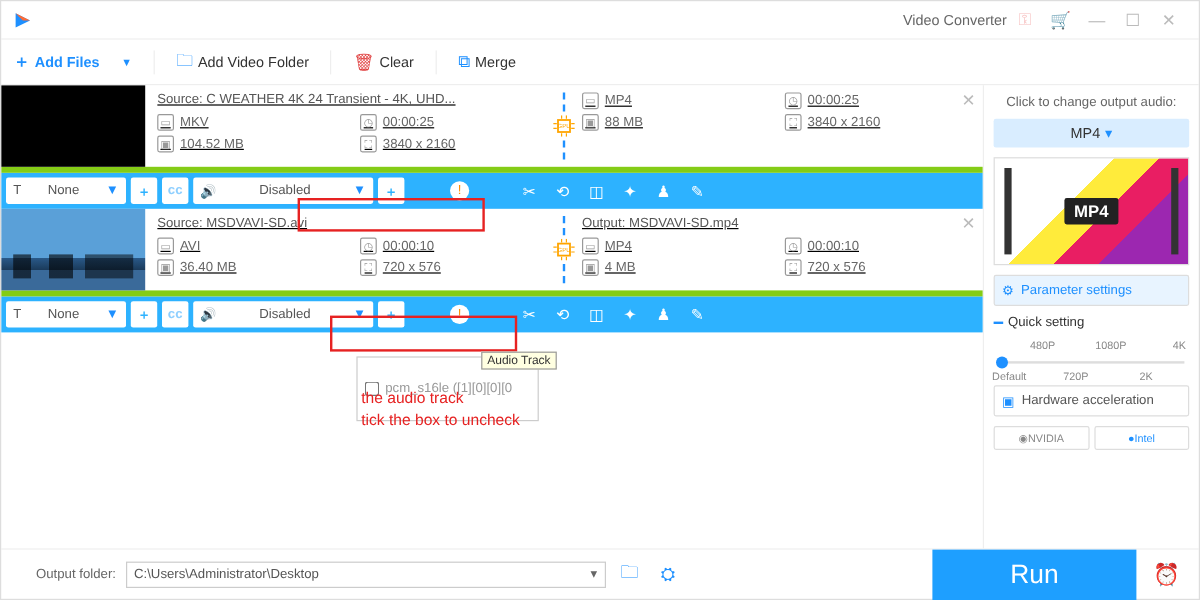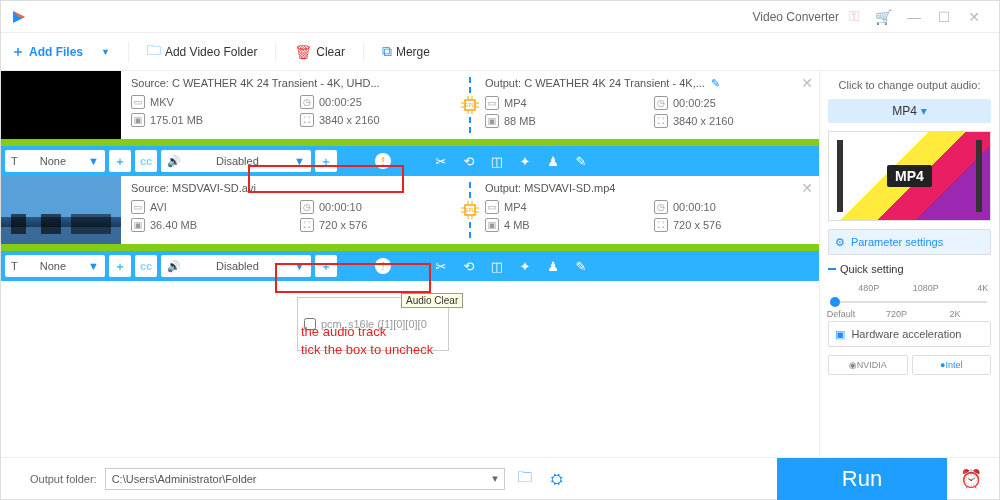--- a/index.html
+++ b/index.html
@@ -23,21 +23,21 @@
 .tbtn .icn { font-size: 14px; }
 .divider { width: 1px; height: 20px; background: #eee; }
 .dropcaret { color: #1e90ff; font-size: 9px; }
 
 
 .main { flex: 1; display: flex; min-height: 0; }
 .list { flex: 1; overflow: hidden; position: relative; }
 .sidepanel { width: 180px; border-left: 1px solid #eee; padding: 8px; display: flex; flex-direction: column; gap: 8px; font-size: 11px; color: #555; }
 
 
-.item { display: flex; border-bottom: 7px solid #84cc16; position: relative; }
+.item { display: flex; border-bottom: 5px solid #84cc16; position: relative; text-decoration: underline; }
 .thumb { width: 120px; height: 68px; background: #000; flex-shrink: 0; }
 .thumb.city { background: linear-gradient(to bottom, #5aa0d8 60%, #2a5a8a 60%, #1a3a5a 75%, #3a6a9a 75%); position: relative; }
 .thumb.city::after { content: ""; position: absolute; left: 10px; right: 10px; bottom: 10px; height: 20px; background: linear-gradient(to right, rgba(0,0,0,.6) 0 15%, transparent 15% 30%, rgba(0,0,0,.6) 30% 50%, transparent 50% 60%, rgba(0,0,0,.5) 60% 100%); }
 .info { flex: 1; display: flex; padding: 6px 10px; gap: 8px; position: relative; }
 .half { flex: 1; position: relative; }
 .srcline { font-size: 11px; color: #555; margin-bottom: 6px; white-space: nowrap; overflow: hidden; text-overflow: ellipsis; }
 .stats { display: grid; grid-template-columns: 1fr 1fr; gap: 4px 14px; }
 .stat { display: flex; align-items: center; gap: 5px; font-size: 11px; color: #666; }
 .stat .si { width: 14px; height: 14px; border: 1px solid #999; border-radius: 2px; display: flex; align-items: center; justify-content: center; font-size: 9px; color: #999; }
 .vsep { border-left: 2px dashed #1e90ff; margin: 0 6px; }
@@ -149,21 +149,21 @@
               <span class="stat">
                   <span class="si">▭</span>
                   <span>MKV</span>
                 </span>
               <span class="stat">
                   <span class="si">◷</span>
                   <span>00:00:25</span>
                 </span>
               <span class="stat">
                   <span class="si">▣</span>
-                  <span>175.01 MB</span>
+                  <span>104.52 MB</span>
                 </span>
               <span class="stat">
                   <span class="si">⛶</span>
                   <span>3840 x 2160</span>
                 </span>
             </div>
           </div>
           <div class="vsep"></div>
           <div class="gpu">
               <svg viewBox="0 0 18 18">
@@ -173,21 +173,20 @@
                 <line x1="0" y1="11" x2="3" y2="11" stroke="#ffa500"></line>
                 <line x1="15" y1="7" x2="18" y2="7" stroke="#ffa500"></line>
                 <line x1="15" y1="11" x2="18" y2="11" stroke="#ffa500"></line>
                 <line x1="7" y1="0" x2="7" y2="3" stroke="#ffa500"></line>
                 <line x1="11" y1="0" x2="11" y2="3" stroke="#ffa500"></line>
                 <line x1="7" y1="15" x2="7" y2="18" stroke="#ffa500"></line>
                 <line x1="11" y1="15" x2="11" y2="18" stroke="#ffa500"></line>
               </svg>
             </div>
           <div class="half">
-            <div class="srcline"><span>Output: C  WEATHER  4K 24  Transient - 4K,...</span><span class="editp">✎</span></div>
             <div class="stats">
               <span class="stat">
                   <span class="si">▭</span>
                   <span>MP4</span>
                 </span>
               <span class="stat">
                   <span class="si">◷</span>
                   <span>00:00:25</span>
                 </span>
               <span class="stat">
@@ -316,21 +315,21 @@
         <span class="whiteicn">✎</span>
       </div>
 
       <div class="redbox" style="left:247px; top:94px; width:156px; height:28px"></div>
       <div class="redbox" style="left:274px; top:192px; width:156px; height:30px"></div>
 
       <div class="audiodrop">
         <input type="checkbox" style="">
         <span>pcm_s16le ([1][0][0][0</span>
       </div>
-      <div class="tooltip">Audio Clear</div>
+      <div class="tooltip">Audio Track</div>
 
       <div class="annot">
         <div>the audio track</div>
         <div>tick the box to uncheck</div>
       </div>
     </div>
 
     <div class="sidepanel">
       <div class="side-title">Click to change output audio:</div>
       <div class="fmtbtn">
@@ -362,21 +361,21 @@
       <div class="hwrow">
         <span class="chip">◉ <span>NVIDIA</span></span>
         <span class="chip intel">● <span>Intel</span></span>
       </div>
     </div>
   </div>
 
   <div class="bottom">
     <span class="lbl">Output folder:</span>
     <span class="path">
-        <span>C:\Users\Administrator\Folder</span>
+        <span>C:\Users\Administrator\Desktop</span>
         <span style="color:#666">▾</span>
       </span>
     <span class="bicn">🗀</span>
     <span class="bicn">⛭</span>
     <div class="runbtn">Run</div>
     <span class="clock">⏰</span>
   </div>
 </div>
 
 </body></html>

